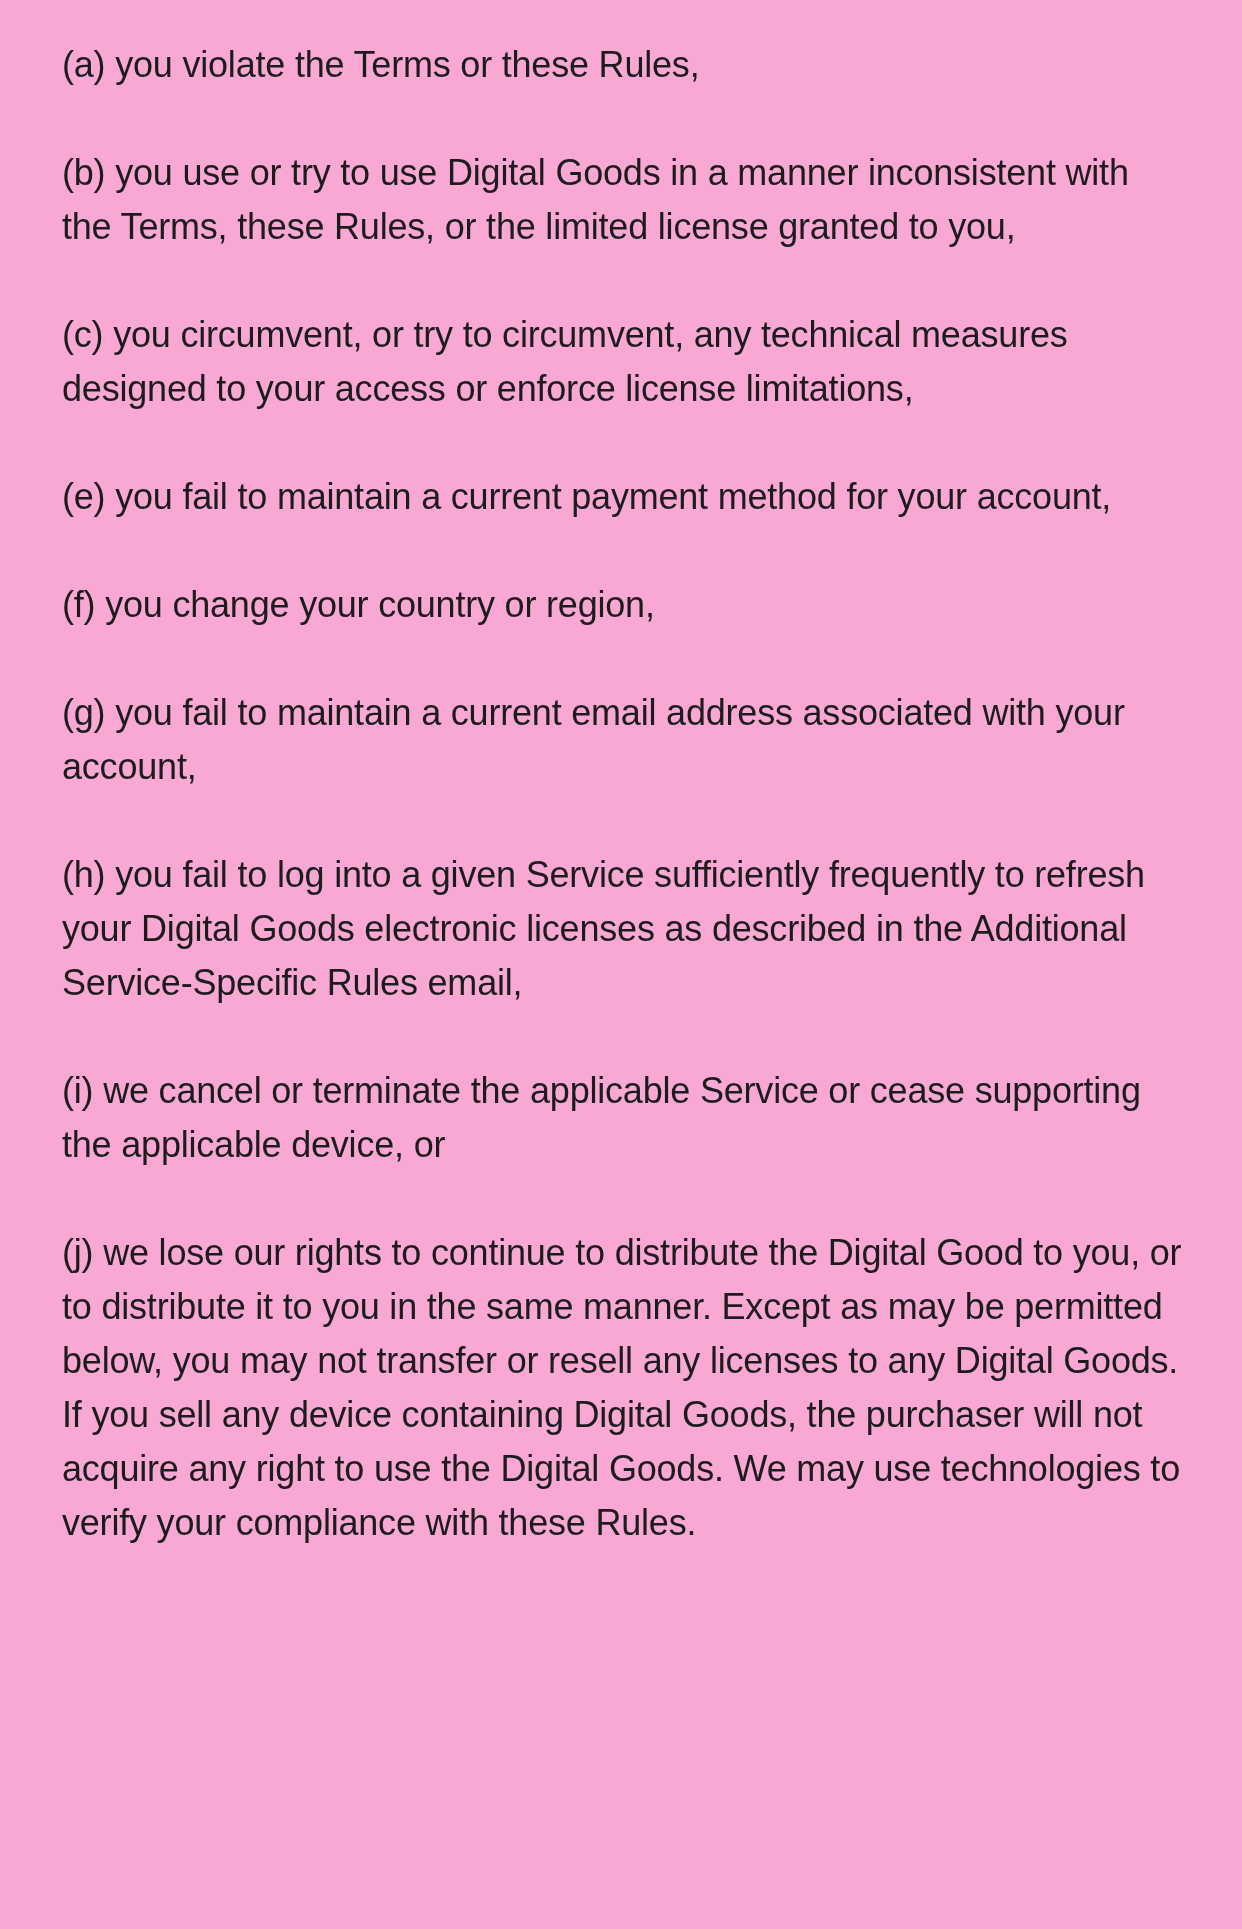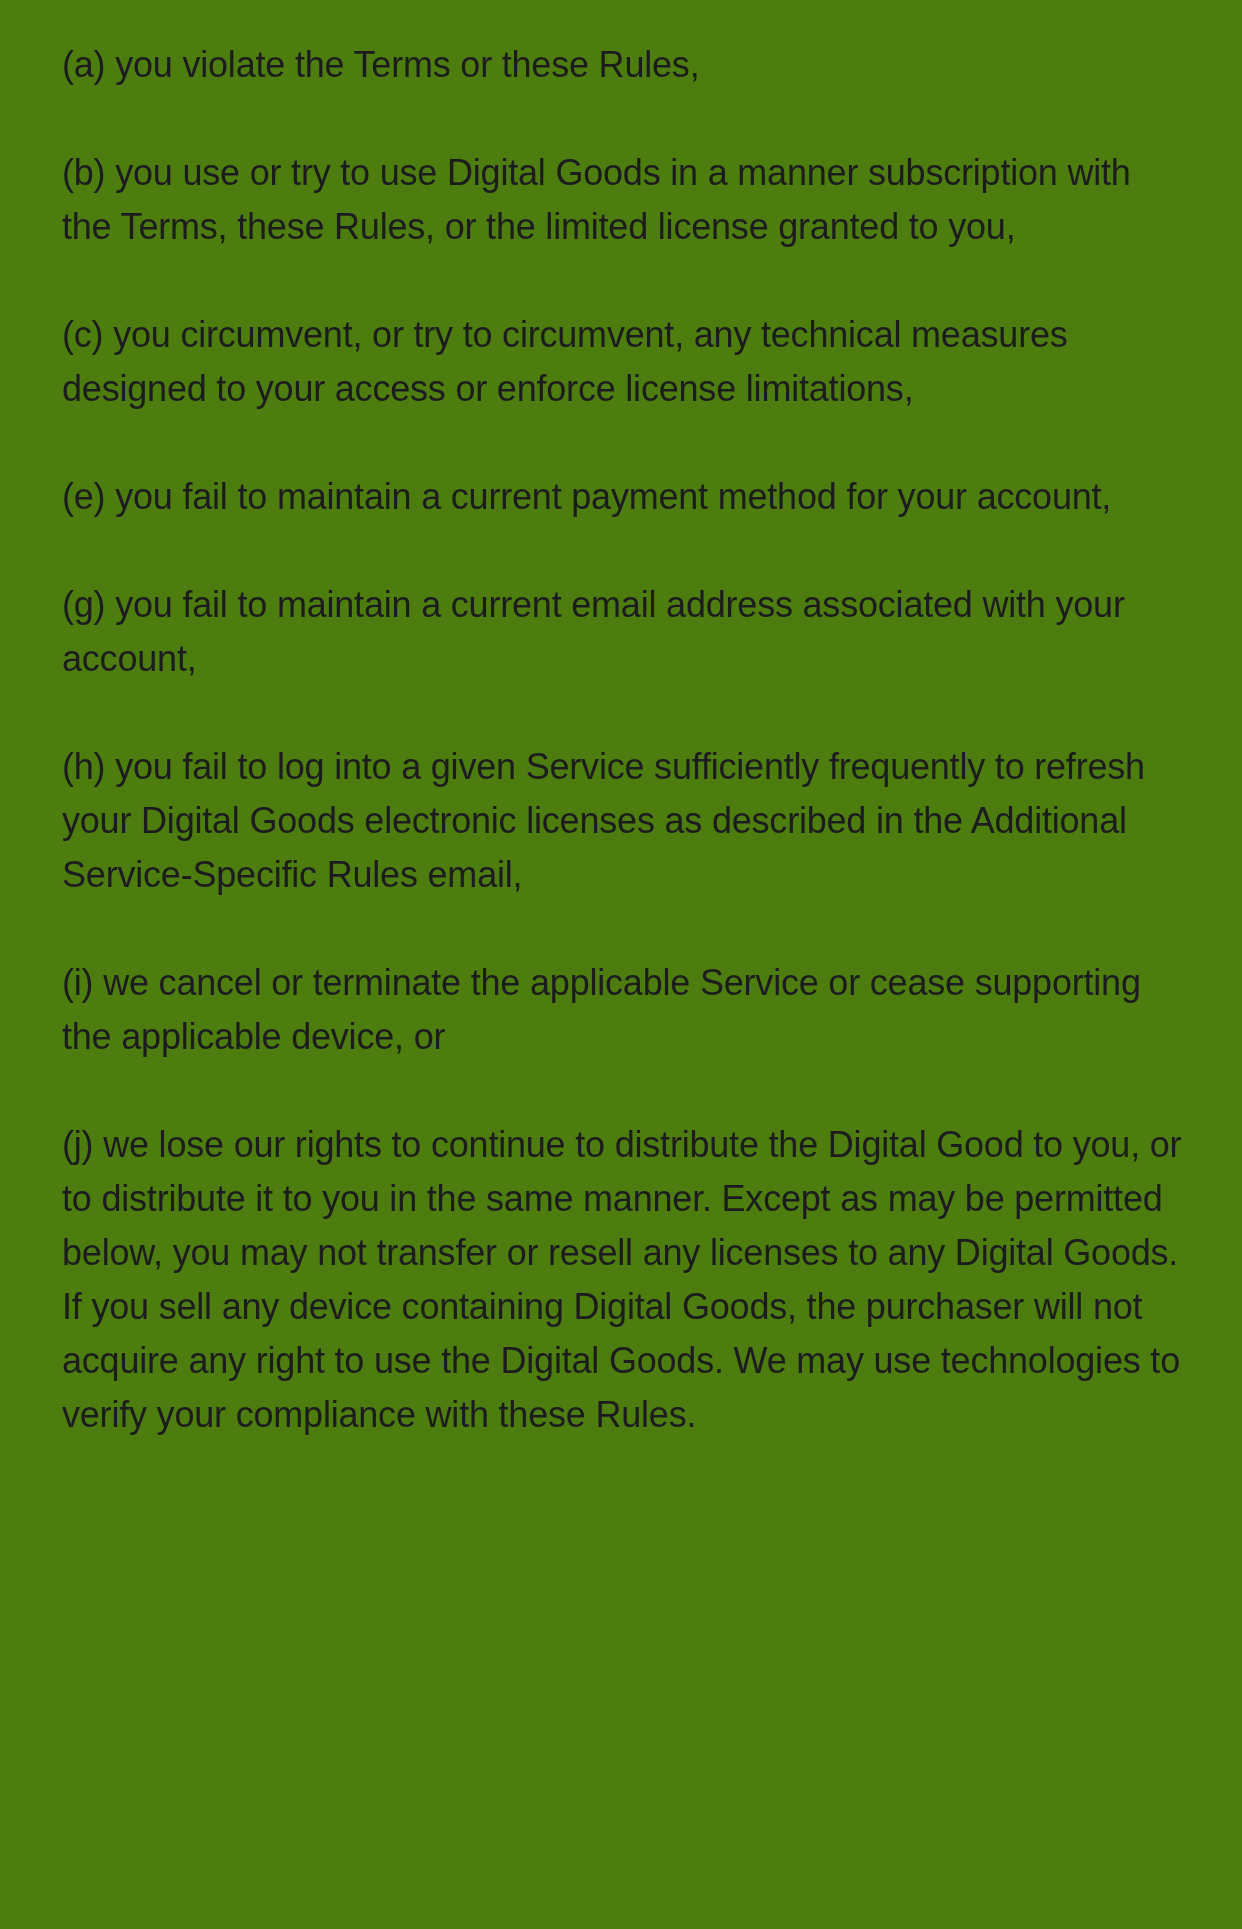--- a/index.html
+++ b/index.html
@@ -10,38 +10,39 @@
   body {
     width: 1242px;
     height: 1929px;
     overflow: hidden;
   }
   .terms-page {
     box-sizing: border-box;
     width: 1242px;
     height: 1929px;
     padding: 38px 56px 0 62px;
-    background: #4d7c0f;
+    background: #f9a8d4;
   }
   .clause {
     font-family: "Liberation Sans", "DejaVu Sans", sans-serif;
     font-size: 36px;
     font-weight: 400;
     line-height: 54px;
     color: #1c1c1e;
     letter-spacing: -0.2px;
     margin: 0 0 54px 0;
     text-align: left;
   }
 </style>
 </head>
 <body>
 
 <div class="terms-page">
   <p class="clause">(a) you violate the Terms or these Rules,</p>
-  <p class="clause">(b) you use or try to use Digital Goods in a manner subscription with the Terms, these Rules, or the limited license granted to you,</p>
+  <p class="clause">(b) you use or try to use Digital Goods in a manner inconsistent with the Terms, these Rules, or the limited license granted to you,</p>
   <p class="clause">(c) you circumvent, or try to circumvent, any technical measures designed to your access or enforce license limitations,</p>
   <p class="clause">(e) you fail to maintain a current payment method for your account,</p>
+  <p class="clause">(f) you change your country or region,</p>
   <p class="clause">(g) you fail to maintain a current email address associated with your account,</p>
   <p class="clause">(h) you fail to log into a given Service sufficiently frequently to refresh your Digital Goods electronic licenses as described in the Additional Service-Specific Rules email,</p>
   <p class="clause">(i) we cancel or terminate the applicable Service or cease supporting the applicable device, or</p>
   <p class="clause">(j) we lose our rights to continue to distribute the Digital Good to you, or to distribute it to you in the same manner. Except as may be permitted below, you may not transfer or resell any licenses to any Digital Goods. If you sell any device containing Digital Goods, the purchaser will not acquire any right to use the Digital Goods. We may use technologies to verify your compliance with these Rules.</p>
 </div>
 
 </body></html>

